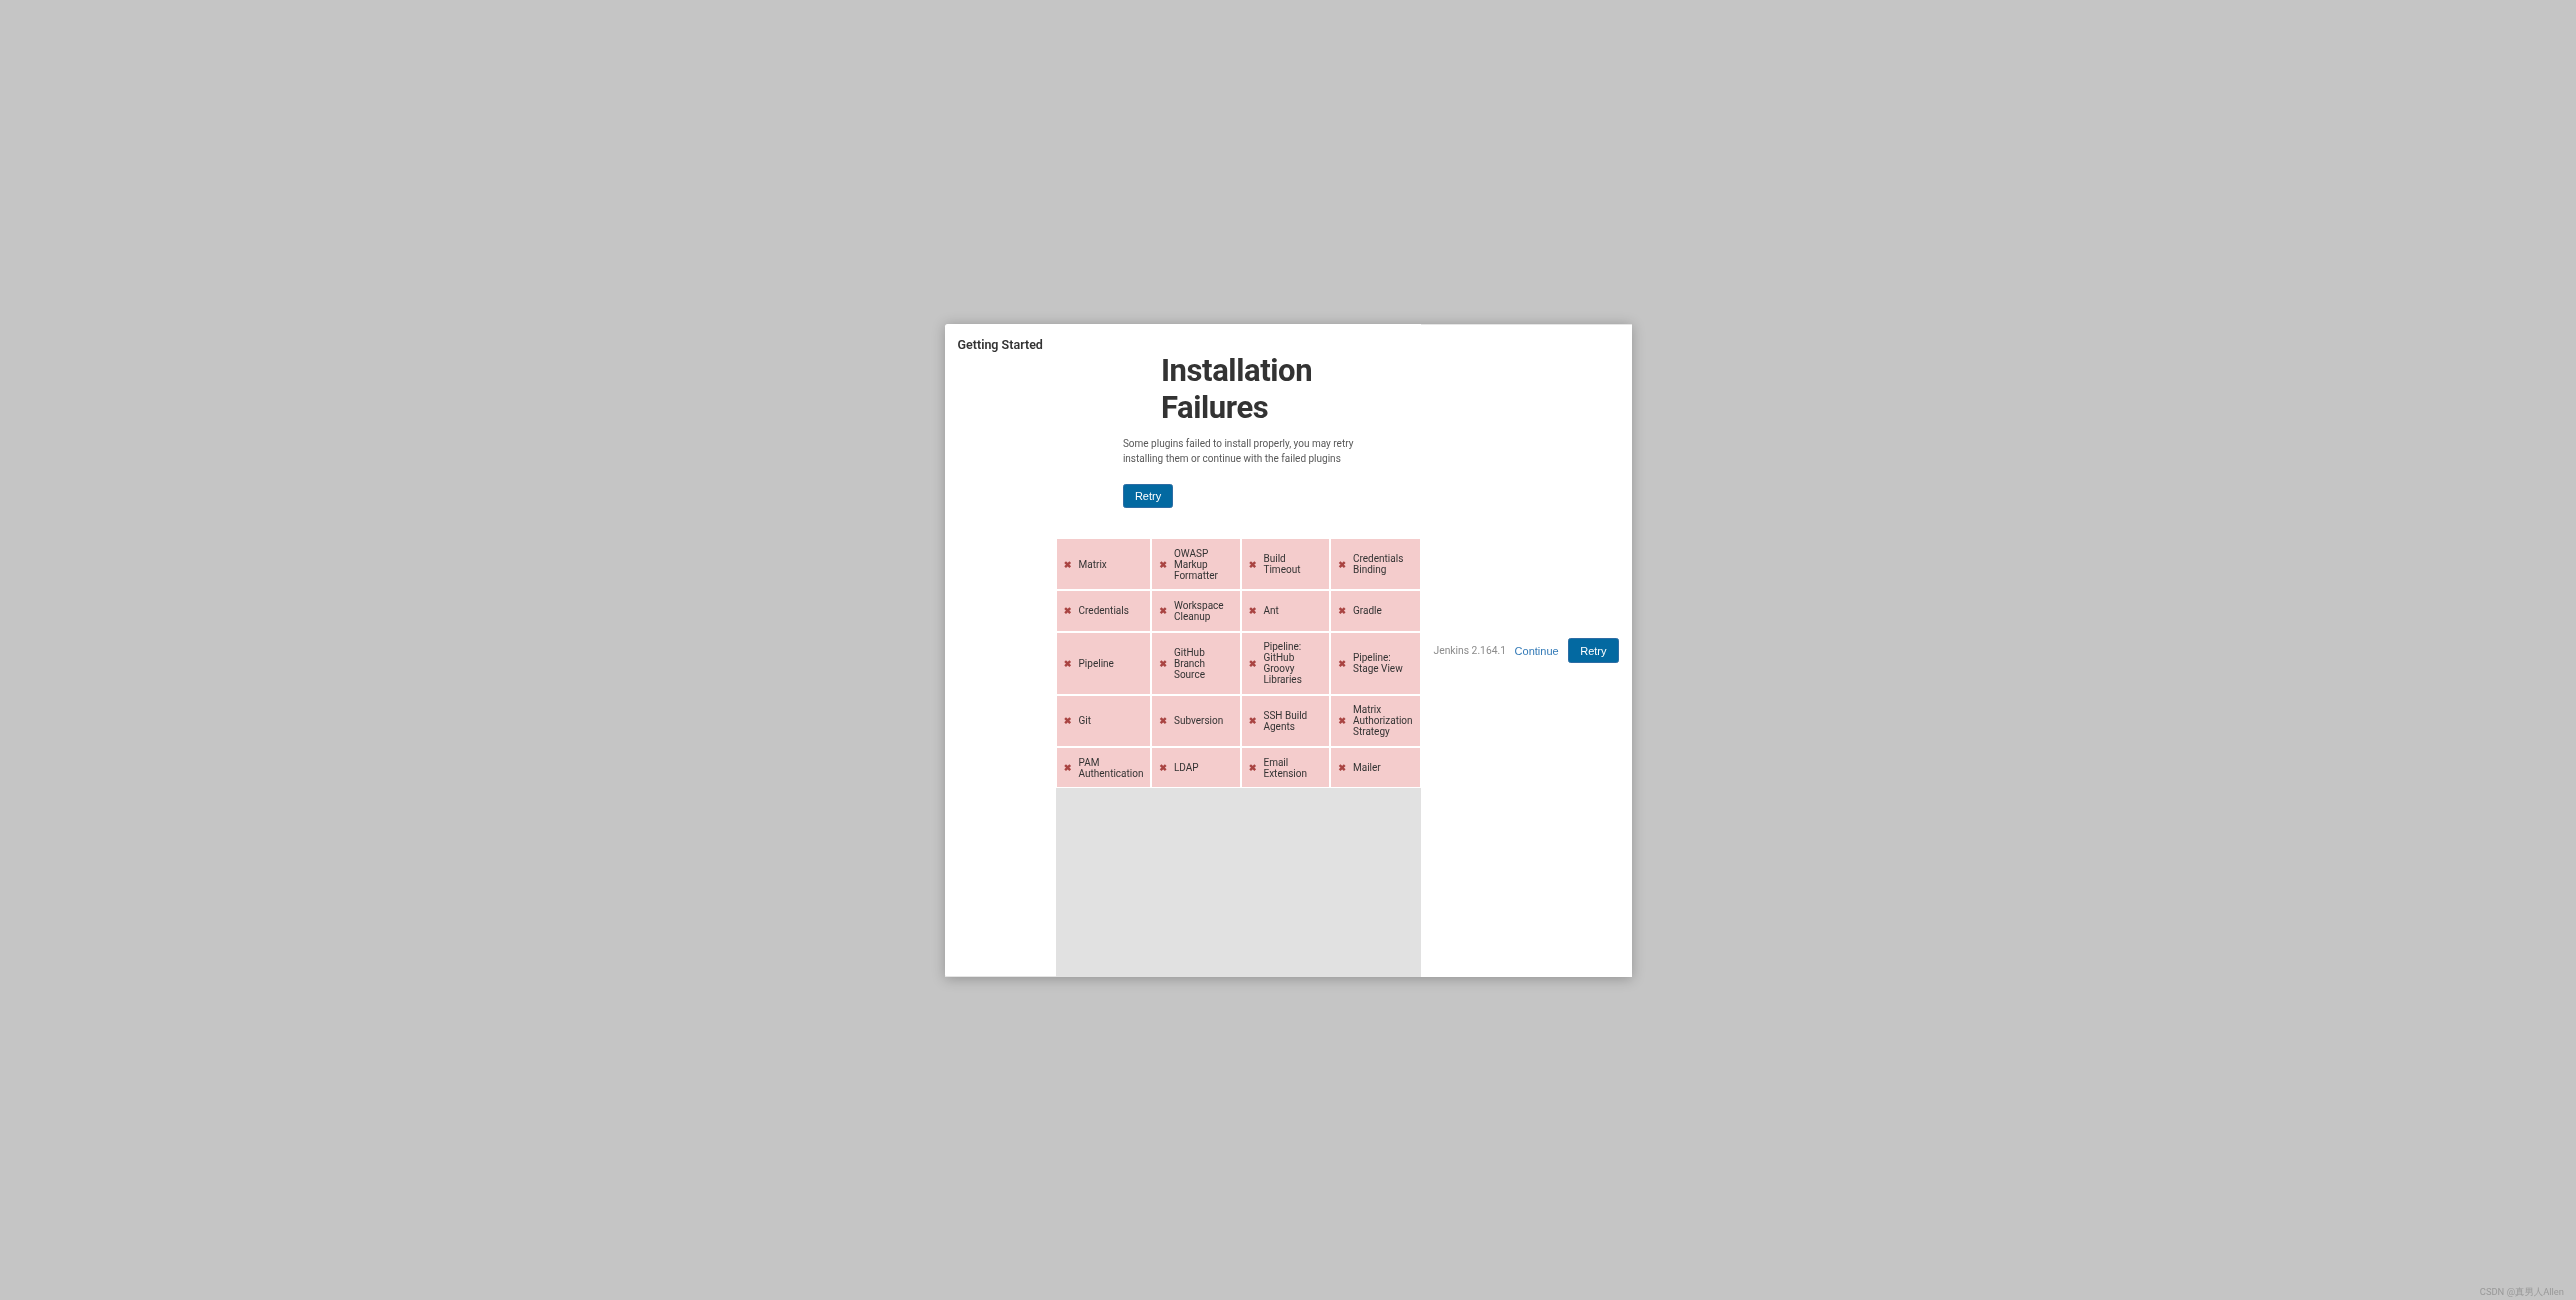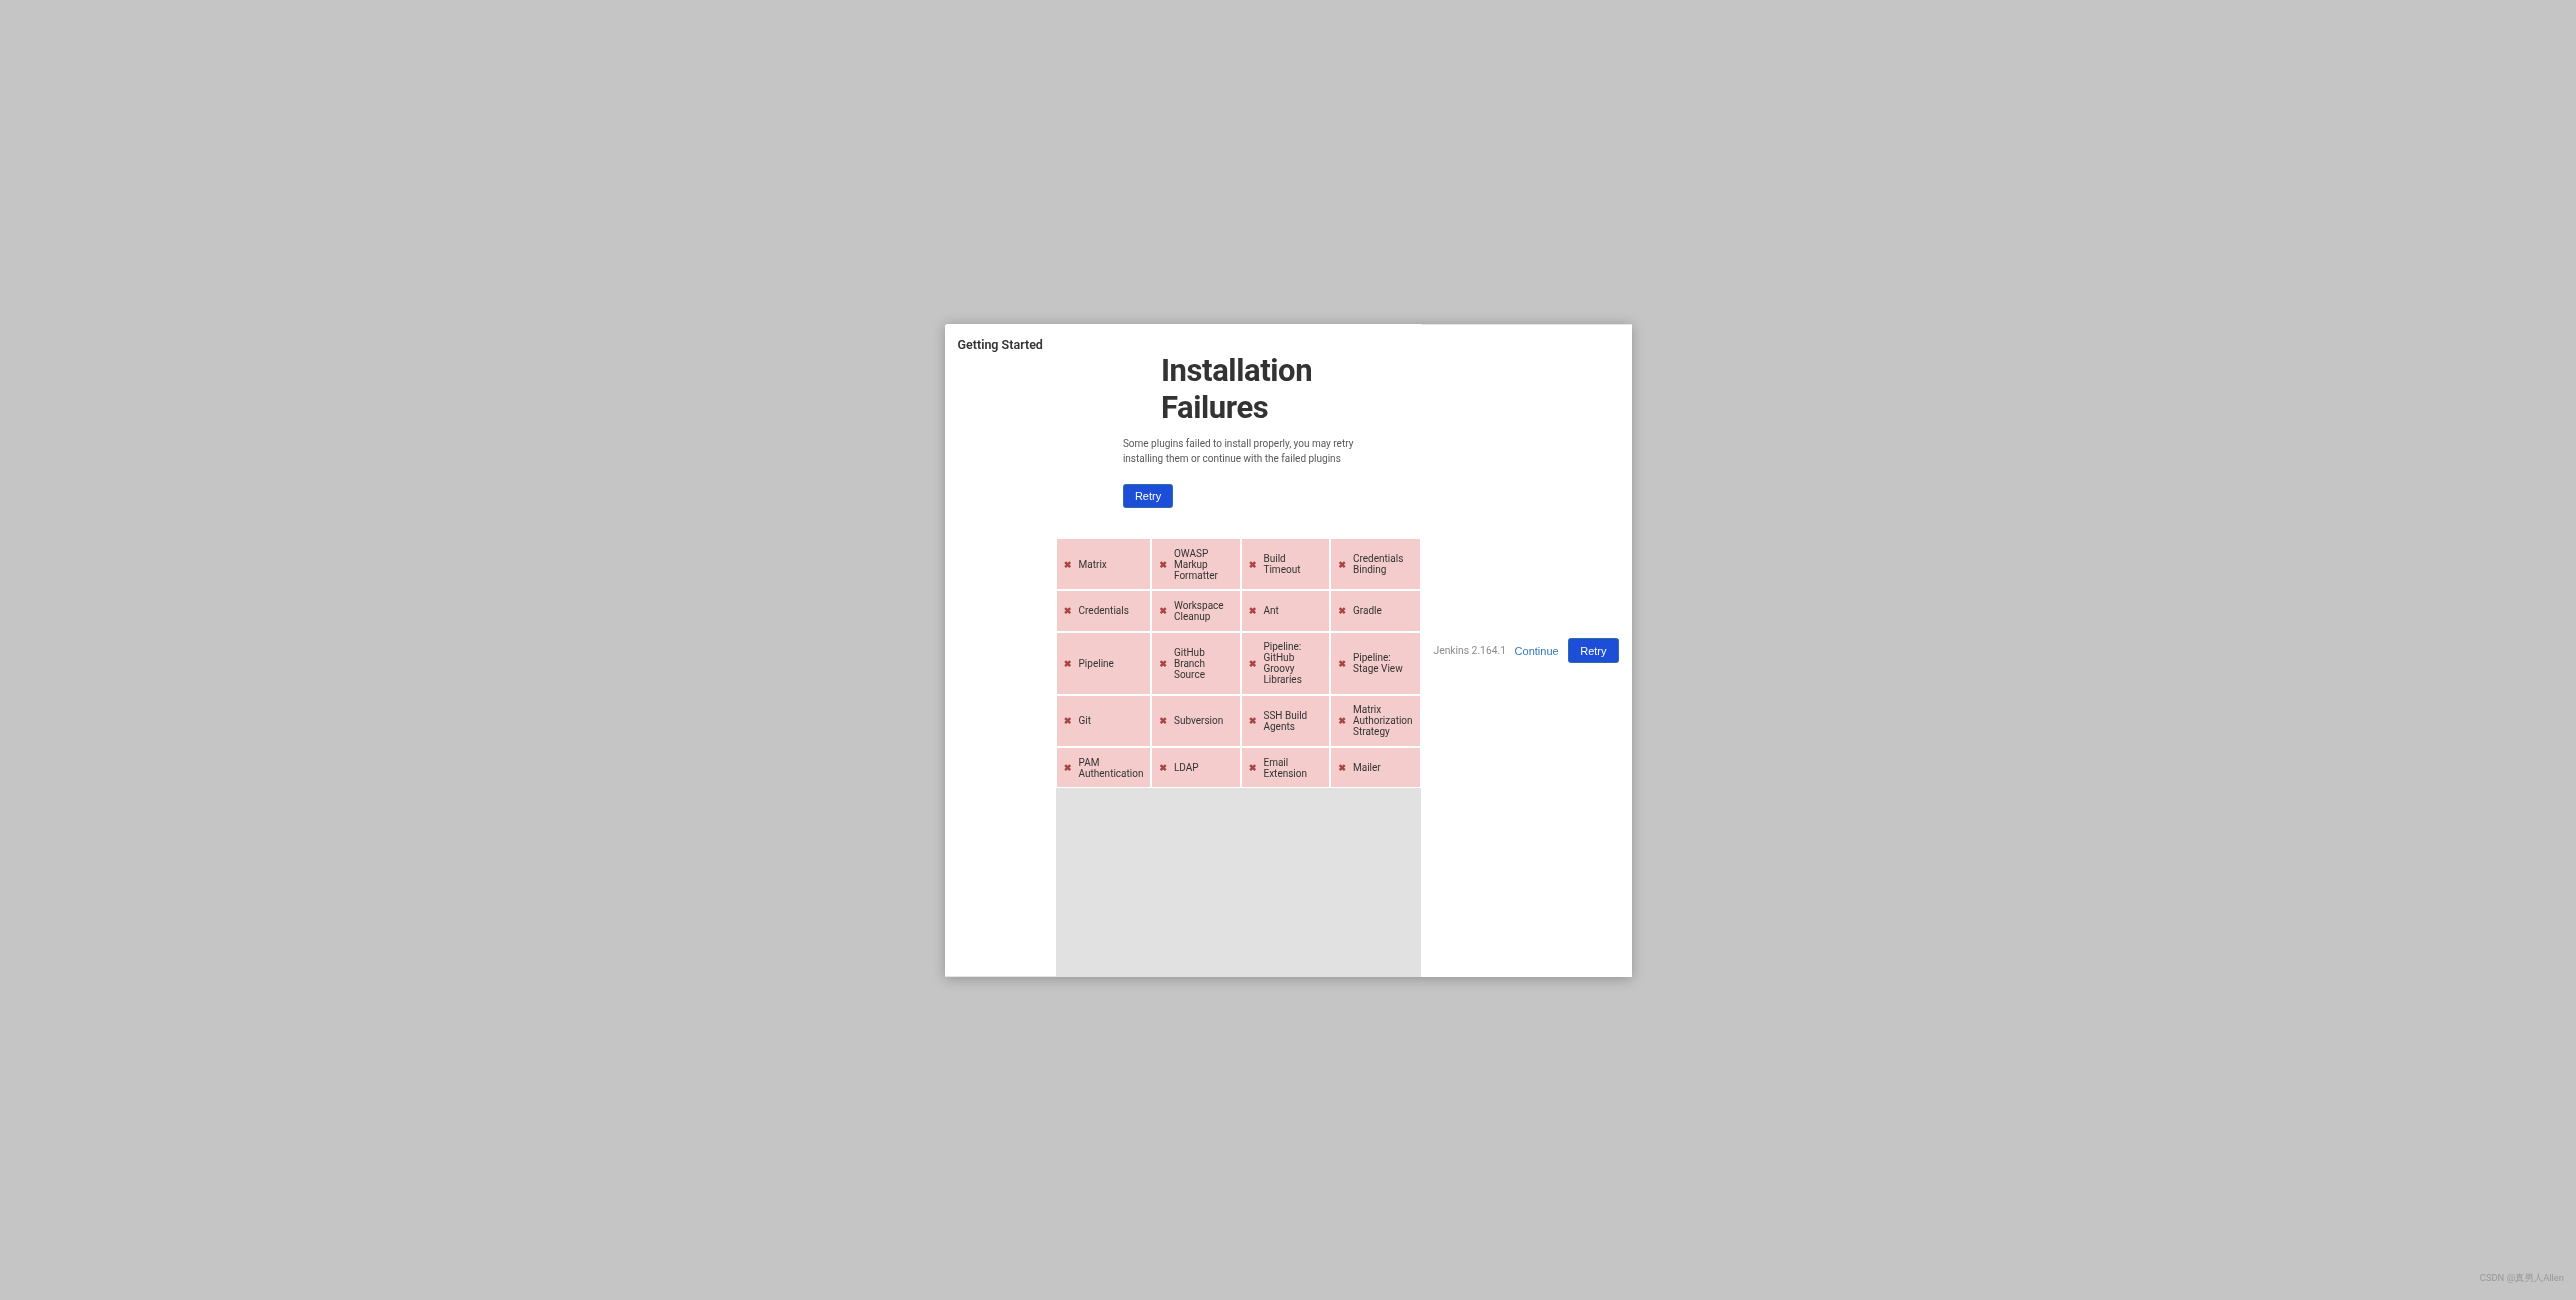--- a/index.html
+++ b/index.html
@@ -78,21 +78,21 @@
       padding: 5.2px 11px;
       font-size: 11px;
       font-weight: 400;
       border-radius: 2.6px;
       border: 0.9px solid transparent;
       cursor: pointer;
       text-align: center;
     }
     
     .btn-primary {
-      background-color: #1d4ed8;
+      background-color: #0369a1;
       border-color: #2e6da4;
       color: #fff;
     }
     
     .btn-link {
       background: transparent;
       color: #337ab7;
       border: none;
       padding: 5.2px 8.6px;
     }
@@ -144,21 +144,21 @@
     }
     
     .footer-actions {
       display: flex;
       align-items: center;
       gap: 1px;
     }
     
     .watermark {
       position: fixed;
-      bottom: 15px;
+      bottom: 1px;
       right: 12px;
       font-size: 9.4px;
       color: #999;
     }
   </style>
 </head>
 <body>
 
 <div class="dialog">
   <div class="dialog-header">

